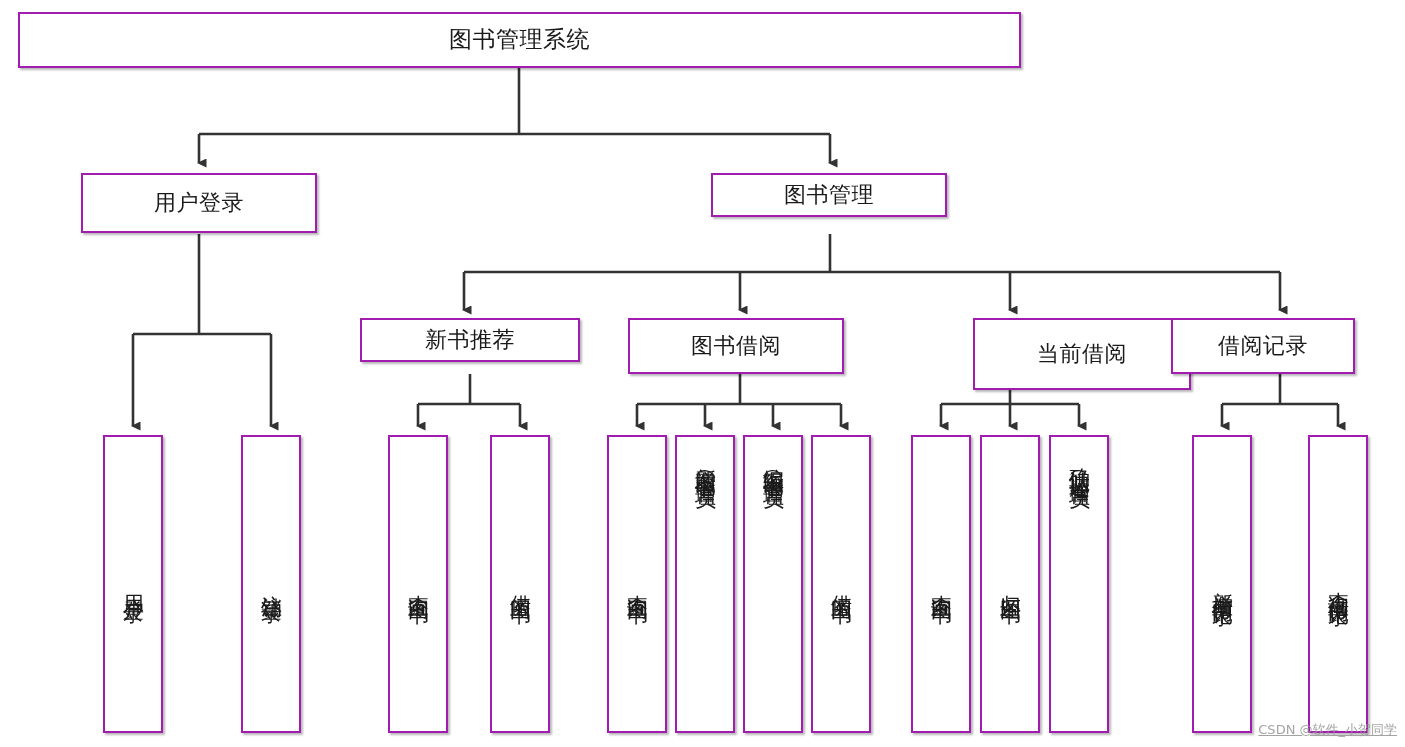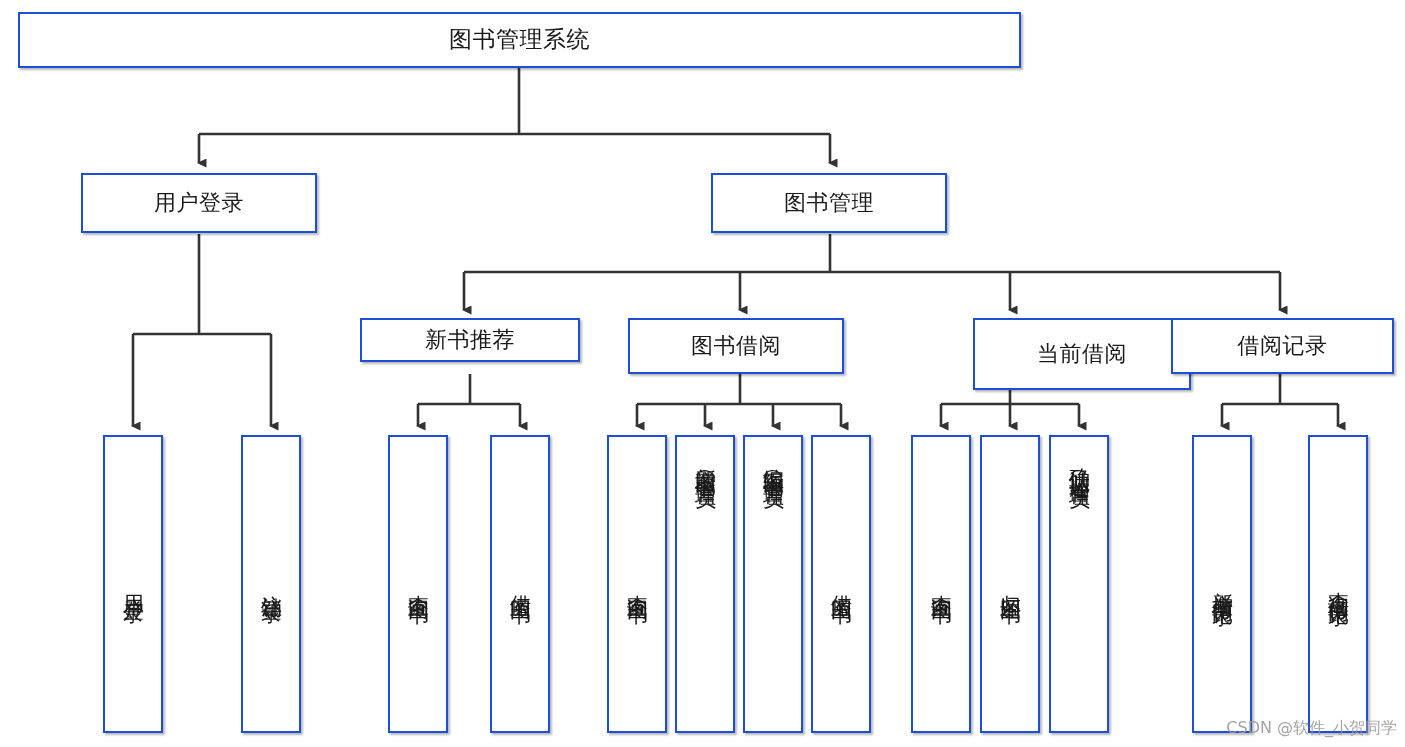--- a/index.html
+++ b/index.html
@@ -23,21 +23,21 @@
     left: 0;
     top: 0;
     width: 1405px;
     height: 747px;
     pointer-events: none;
   }
   .node {
     position: absolute;
     box-sizing: border-box;
     background: #ffffff;
-    border: 2px solid #1d4ed8;
+    border: 2px solid #a21caf;
     box-shadow: 2px 2px 2px rgba(0,0,0,0.28);
     display: flex;
     align-items: center;
     justify-content: center;
     color: #1a1a1a;
     z-index: 2;
   }
   .node .label {
     display: block;
     text-align: center;
@@ -66,26 +66,27 @@
     white-space: nowrap;
   }
   .node.vert.mid {
     align-items: center;
     padding-top: 0;
   }
   #watermark {
     position: absolute;
     right: 8px;
     bottom: 8px;
-    font-size: 16px;
+    font-size: 13px;
     color: #9a9a9a;
     opacity: 0.9;
     z-index: 5;
     white-space: nowrap;
     font-family: "DejaVu Sans", "Liberation Sans", sans-serif;
+    text-decoration: underline;
   }
 </style>
 </head>
 <body>
 
 <div id="diagram-root">
 
   <svg id="edge-layer" viewBox="0 0 1405 747" xmlns="http://www.w3.org/2000/svg">
     <defs>
       <marker id="arrowhead" markerWidth="10" markerHeight="10" refX="4.5" refY="7.5" orient="auto" markerUnits="userSpaceOnUse">
@@ -137,34 +138,34 @@
     </g>
   </svg>
 
   <div class="node horiz root" style="left:18px; top:12px; width:1003px; height:56px;">
     <span class="label">图书管理系统</span>
   </div>
 
   <div class="node horiz" style="left:81px; top:173px; width:236px; height:60px;">
     <span class="label">用户登录</span>
   </div>
-  <div class="node horiz" style="left:711px; top:173px; width:236px; height:60px;align-items:center;">
+  <div class="node horiz" style="left:711px; top:173px; width:236px; height:44px;align-items:center;">
     <span class="label">图书管理</span>
   </div>
 
   <div class="node horiz" style="left:360px; top:318px; width:220px; height:44px;">
     <span class="label">新书推荐</span>
   </div>
   <div class="node horiz" style="left:628px; top:318px; width:216px; height:56px;">
     <span class="label">图书借阅</span>
   </div>
   <div class="node horiz" style="left:949px; top:318px; width:218px; height:72px;margin-left:24px;">
     <span class="label">当前借阅</span>
   </div>
-  <div class="node horiz" style="left:1171px; top:318px; width:223px; height:56px;">
+  <div class="node horiz" style="left:1171px; top:318px; width:184px; height:56px;">
     <span class="label">借阅记录</span>
   </div>
 
   <div class="node vert mid" style="left:103px; top:435px; width:60px; height:298px;">
     <span class="label">用户登录</span>
   </div>
   <div class="node vert mid" style="left:241px; top:435px; width:60px; height:298px;">
     <span class="label">注销登录</span>
   </div>
 

